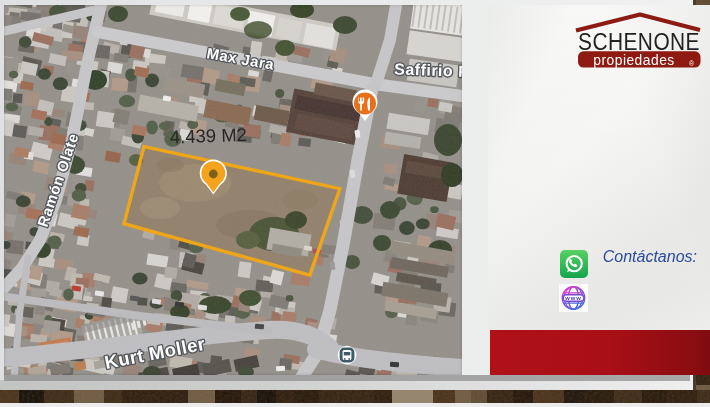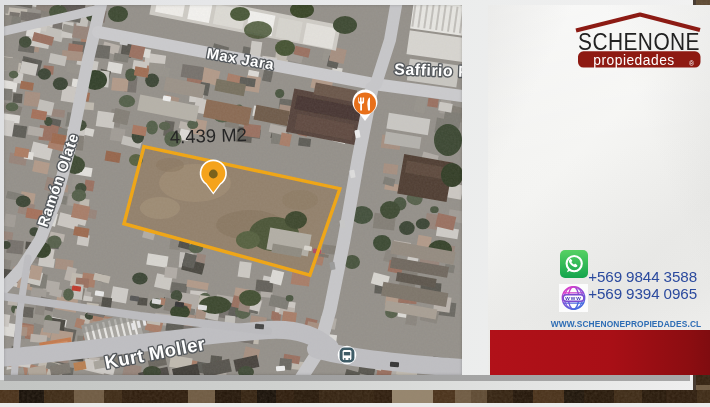--- a/index.html
+++ b/index.html
@@ -935,25 +935,23 @@
       <ellipse cx="14.5" cy="14" rx="5.2" ry="11.2"></ellipse>
       <ellipse cx="14.5" cy="14" rx="9.2" ry="11.2" stroke-width="1.1"></ellipse>
       <path d="M14.5 2.8v22.4" stroke-width="1.2"></path>
       <path d="M4.3 8.9h20.4M4.3 19.1h20.4" stroke-width="1.3"></path>
       <path d="M3.3 14h22.4" stroke-width="1.2"></path>
     </g>
     <rect x="4.2" y="10.8" width="20.6" height="6.4" rx="3.2" fill="#fcfcfc" stroke="#7a4ad0" stroke-width="1.4"></rect>
     <text x="14.5" y="15.9" font-size="5.8" font-weight="bold" fill="#4a43b8" text-anchor="middle" letter-spacing="1" font-family="Liberation Sans">www</text>
   </svg>
 
-
-  <div class="abs" style="left:0;top:263px;width:209px;text-align:right;font-size:15.2px;letter-spacing:-0.1px;color:#2b4a9e">+569 9844 3588</div>
-
-  <div class="abs" style="left:0;top:280px;width:209px;text-align:right;font-size:15.2px;letter-spacing:-0.1px;color:#2b4a9e">+569 9394 0965</div>
-
-  <div class="abs" style="left:56px;top:314px;width:164px;text-align:center;font-size:8.4px;font-weight:bold;letter-spacing:.12px;color:#2e6db5;white-space:nowrap">WWW.SCHENONEPROPIEDADES.CL</div>
+  <div class="abs" style="left:0;top:243px;width:209px;text-align:right;font-style:italic;font-size:16px;color:#2b4a9e">Contáctanos:</div>
+
+
+
 
   <div class="abs" style="left:2px;top:325px;right:-1px;height:44.5px;background:linear-gradient(90deg,#b11119 0%,#a80f16 55%,#8c0d11 90%,#7f0c10 100%)"></div>
 </div>
 
 <div class="abs" style="left:4px;top:375px;width:686px;height:6px;background:linear-gradient(90deg,#9a9a9a,#a8a8a8)"></div>
 
 </div>
 
 </body></html>

